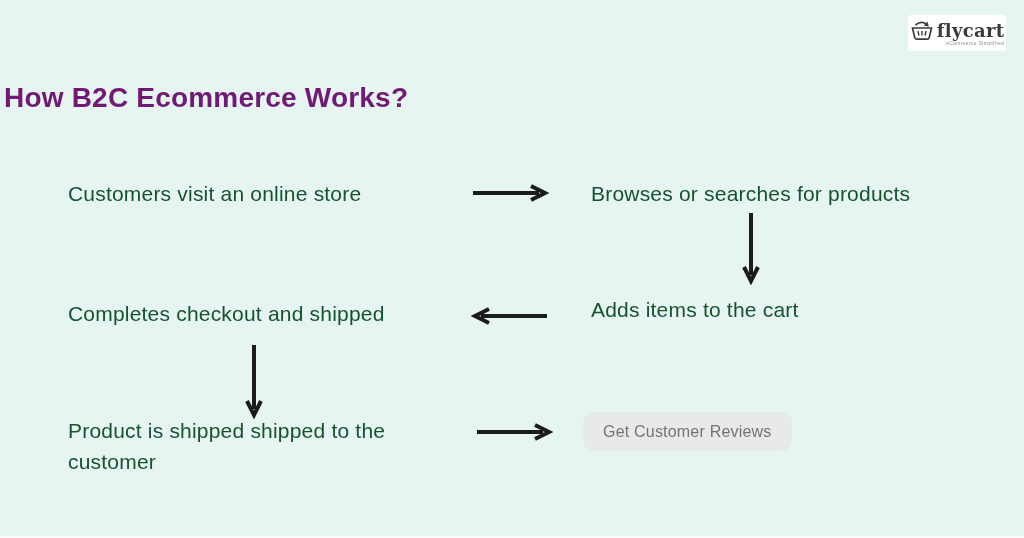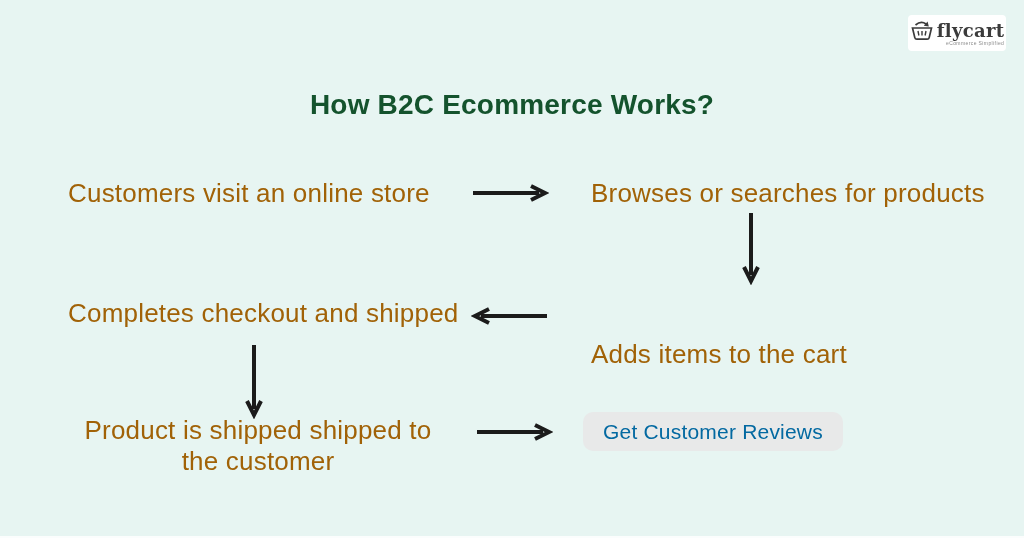--- a/index.html
+++ b/index.html
@@ -8,53 +8,52 @@
     width: 1024px;
     height: 538px;
     background: #E7F5F2;
     font-family: "Liberation Sans", sans-serif;
     overflow: hidden;
   }
   .title {
     position: absolute;
     left: 0; right: 0;
     top: 78px;
-    margin: 11px;
-    text-align: center;
+    margin: 4px;
+    text-align: left;
     font-size: 28px;
     font-weight: 700;
-    color: #14532d;
+    color: #701a75;
     letter-spacing: 0.2px;
   }
   .step {
     position: absolute;
-    font-size: 26px;
+    font-size: 21px;
     line-height: 31px;
-    color: #a16207;
+    color: #14532d;
     letter-spacing: 0.2px;
     white-space: nowrap;
-    text-align: center;
   }
   .step.wrap { white-space: normal; }
   #step-1 { left: 68px;  top: 178px; }
   #step-2 { left: 591px; top: 178px; }
-  #step-3 { left: 591px; top: 294px; margin-top: 45px; }
+  #step-3 { left: 591px; top: 294px; }
   #step-4 { left: 68px;  top: 298px; }
   #step-5 { left: 68px;  top: 415px; width: 380px; }
   .badge {
     position: absolute;
     left: 583px; top: 412px;
     height: 39px;
     padding: 0 20px;
     display: inline-flex;
     align-items: center;
     background: #E8E9E9;
     border-radius: 10px;
-    font-size: 21px;
-    color: #0369a1;
+    font-size: 16px;
+    color: #737373;
     letter-spacing: 0.2px;
     white-space: nowrap;
   }
   .arrow { position: absolute; }
   .arrow svg { display: block; }
   .arrow line, .arrow polyline { stroke: #1B1B1B; stroke-width: 4; fill: none; }
   #arrow-1 { left: 471px; top: 184px; }
   #arrow-2 { left: 742px; top: 211px; }
   #arrow-3 { left: 471px; top: 307px; }
   #arrow-4 { left: 245px; top: 343px; }

